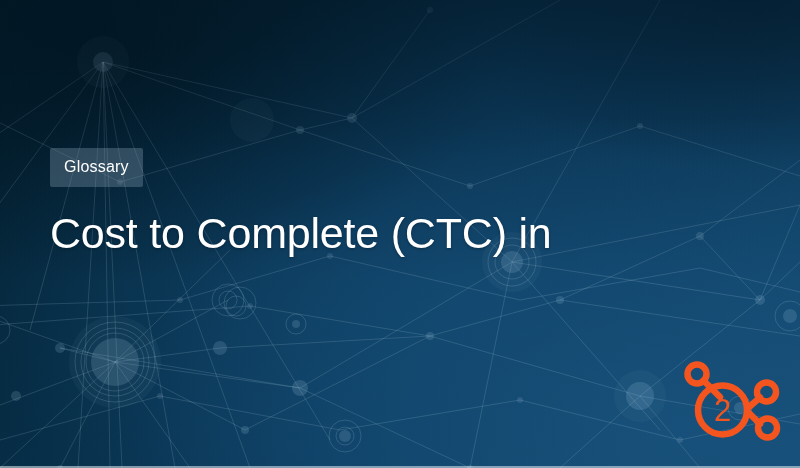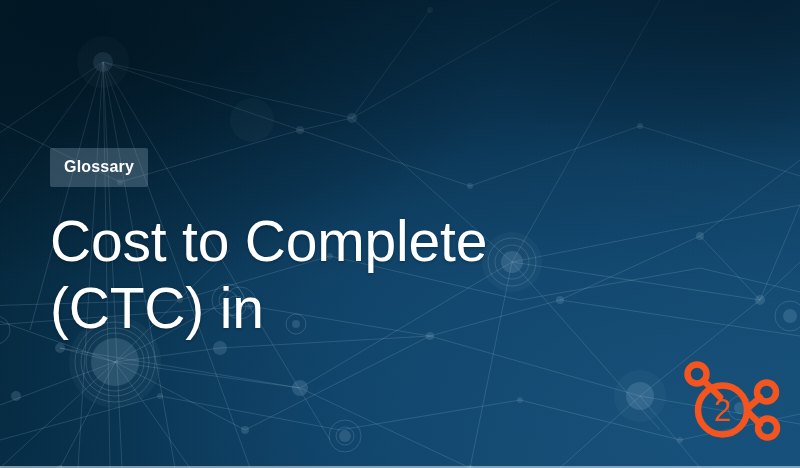--- a/index.html
+++ b/index.html
@@ -54,31 +54,31 @@
     left: 50px;
     top: 148px;
     width: 640px;
   }
 
   .badge {
     display: inline-block;
     background: rgba(152,176,195,0.30);
     color: #ffffff;
     font-size: 16px;
-    font-weight: bold;
+    font-weight: normal;
     letter-spacing: 0.2px;
     line-height: 1;
     padding: 11px 14px 12px 14px;
     border-radius: 2px;
   }
 
   .headline {
     margin: 21px 0 0 0;
     color: #ffffff;
-    font-size: 57px;
+    font-size: 43px;
     font-weight: 300;
     line-height: 1.17;
     letter-spacing: -0.2px;
     max-width: 600px;
     text-shadow: 0 1px 3px rgba(0,12,22,0.35);
   }
 
   
   .logo-mark {
     position: absolute;

